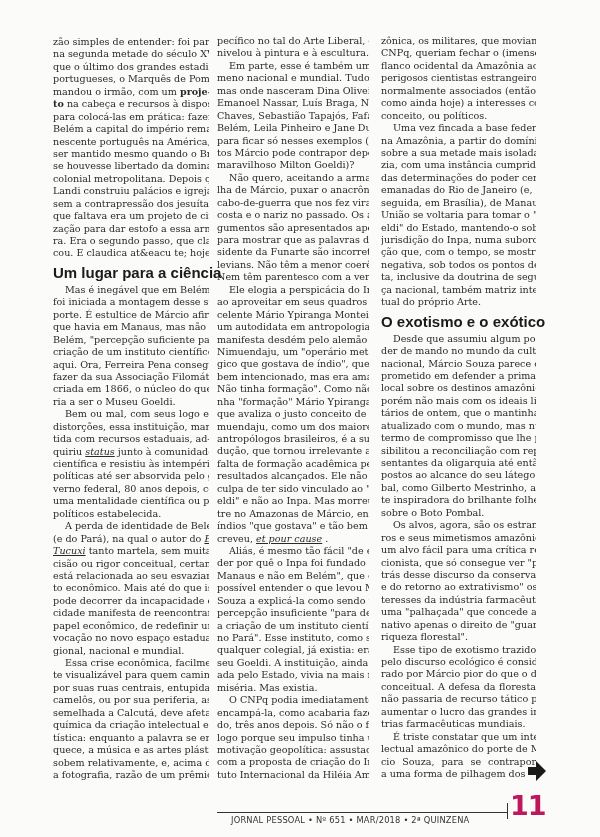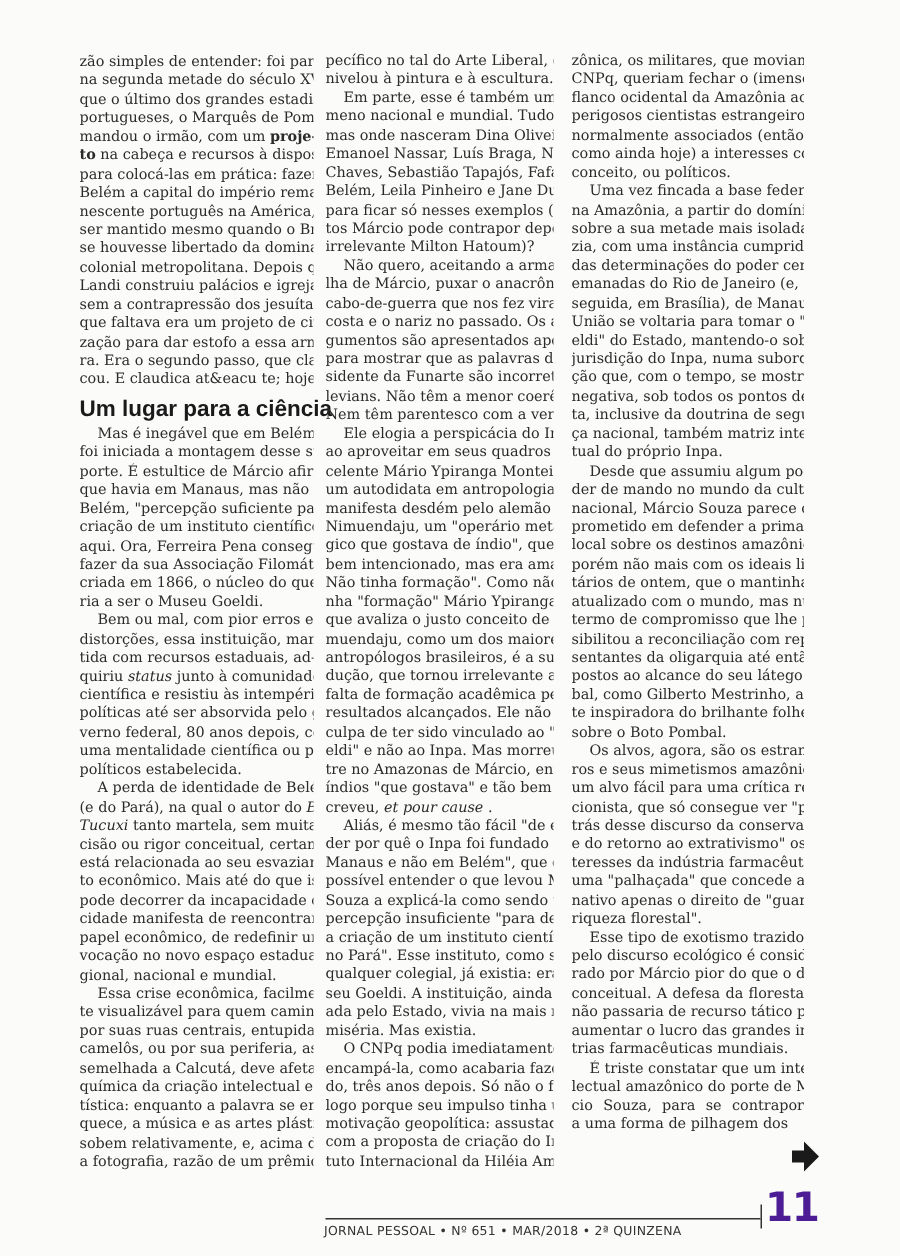--- a/index.html
+++ b/index.html
@@ -21,32 +21,32 @@
   .col.c3 { left: 381px; width: 155px; top: 35px; }
   .line { display: block; white-space: nowrap; text-align: justify; text-align-last: justify; height: 12.45px; overflow: hidden; }
   .line.last { text-align-last: left; }
   .indent { padding-left: 12px; }
   .heading {
     font-family: Liberation Sans, sans-serif; font-weight: bold;
     font-size: 15px; line-height: 14px; margin: 6px 0 4px 0;
     color: #1a1a1a; white-space: nowrap;
   }
   b { font-weight: bold; }
-  i { font-style: italic; }
+  i { font-style: italic; text-decoration: underline; }
   .footer-rule { position: absolute; left: 217px; top: 812px; width: 290px; height: 1px; background: #333; }
   .footer-tick { position: absolute; left: 507px; top: 803px; width: 1px; height: 16px; background: #333; }
   .footer-text {
-    position: absolute; left: 216px; top: 815px;
+    position: absolute; left: 231px; top: 815px;
     font-family: "DejaVu Sans", sans-serif; font-size: 8.3px; letter-spacing: 0.2px; color: #333;
     white-space: nowrap;
   }
   .page-num {
     position: absolute; left: 510px; top: 792px;
     font-family: "DejaVu Sans", sans-serif; font-weight: bold; font-size: 27px; line-height: 27px;
-    color: #4c1d95; letter-spacing: -1px; text-align: right;
+    color: #be185d; letter-spacing: -1px; text-align: right;
   }
   .arrow-icon { position: absolute; left: 528px; top: 761px; width: 18px; height: 20px; }
 </style>
 </head>
 <body>
 
 <div class="page">
   <div class="col c1" id="col1">
       <div>
         <span class="line">zão simples de entender: foi para cá,</span>
@@ -75,21 +75,21 @@
         <span class="line">porte. É estultice de Márcio afirmar</span>
         <span class="line">que havia em Manaus, mas não em</span>
         <span class="line">Belém, "percepção suficiente para a</span>
         <span class="line">criação de um instituto científico"</span>
         <span class="line">aqui. Ora, Ferreira Pena conseguiu</span>
         <span class="line">fazer da sua Associação Filomática,</span>
         <span class="line">criada em 1866, o núcleo do que vi-</span>
         <span class="line last">ria a ser o Museu Goeldi.</span>
       </div>
       <div>
-        <span class="line indent">Bem ou mal, com pior erros e</span>
+        <span class="line indent">Bem ou mal, com seus logo e</span>
         <span class="line">distorções, essa instituição, man-</span>
         <span class="line">tida com recursos estaduais, ad-</span>
         <span class="line">quiriu <i>status</i> junto à comunidade</span>
         <span class="line">científica e resistiu às intempéries</span>
         <span class="line">políticas até ser absorvida pelo go-</span>
         <span class="line">verno federal, 80 anos depois, com</span>
         <span class="line">uma mentalidade científica ou pré-</span>
         <span class="line last">políticos estabelecida.</span>
       </div>
       <div>
@@ -125,21 +125,21 @@
       </div>
       <div>
         <span class="line indent">Em parte, esse é também um fenô-</span>
         <span class="line">meno nacional e mundial. Tudo bem:</span>
         <span class="line">mas onde nasceram Dina Oliveira,</span>
         <span class="line">Emanoel Nassar, Luís Braga, Nilson</span>
         <span class="line">Chaves, Sebastião Tapajós, Fafá de</span>
         <span class="line">Belém, Leila Pinheiro e Jane Duboc,</span>
         <span class="line">para ficar só nesses exemplos (quan-</span>
         <span class="line">tos Márcio pode contrapor depois do</span>
-        <span class="line last">irrelevante Milton Hatoum)?</span>
+        <span class="line last">maravilhoso Milton Goeldi)?</span>
       </div>
       <div>
         <span class="line indent">Não quero, aceitando a armadi-</span>
         <span class="line">lha de Márcio, puxar o anacrônico</span>
         <span class="line">cabo-de-guerra que nos fez virar a</span>
         <span class="line">costa e o nariz no passado. Os ar-</span>
         <span class="line">gumentos são apresentados apenas</span>
         <span class="line">para mostrar que as palavras do pre-</span>
         <span class="line">sidente da Funarte são incorretas e</span>
         <span class="line">levians. Não têm a menor coerência.</span>
@@ -210,22 +210,23 @@
         <span class="line">das determinações do poder central,</span>
         <span class="line">emanadas do Rio de Janeiro (e, em</span>
         <span class="line">seguida, em Brasília), de Manaus a</span>
         <span class="line">União se voltaria para tomar o "Go-</span>
         <span class="line">eldi" do Estado, mantendo-o sob a</span>
         <span class="line">jurisdição do Inpa, numa subordina-</span>
         <span class="line">ção que, com o tempo, se mostraria</span>
         <span class="line">negativa, sob todos os pontos de vis-</span>
         <span class="line">ta, inclusive da doutrina de seguran-</span>
         <span class="line">ça nacional, também matriz intelec-</span>
-        <span class="line last">tual do próprio Inpa.</span>
-      </div>
+        <span class="line last">tual do próprio Arte.</span>
+      </div>
+      <div class="heading">O exotismo e o exótico</div>
       <div>
         <span class="line indent">Desde que assumiu algum po-</span>
         <span class="line">der de mando no mundo da cultura</span>
         <span class="line">nacional, Márcio Souza parece com-</span>
         <span class="line">prometido em defender a primazia</span>
         <span class="line">local sobre os destinos amazônicos,</span>
         <span class="line">porém não mais com os ideais liber-</span>
         <span class="line">tários de ontem, que o mantinham</span>
         <span class="line">atualizado com o mundo, mas num</span>
         <span class="line">termo de compromisso que lhe pos-</span>

